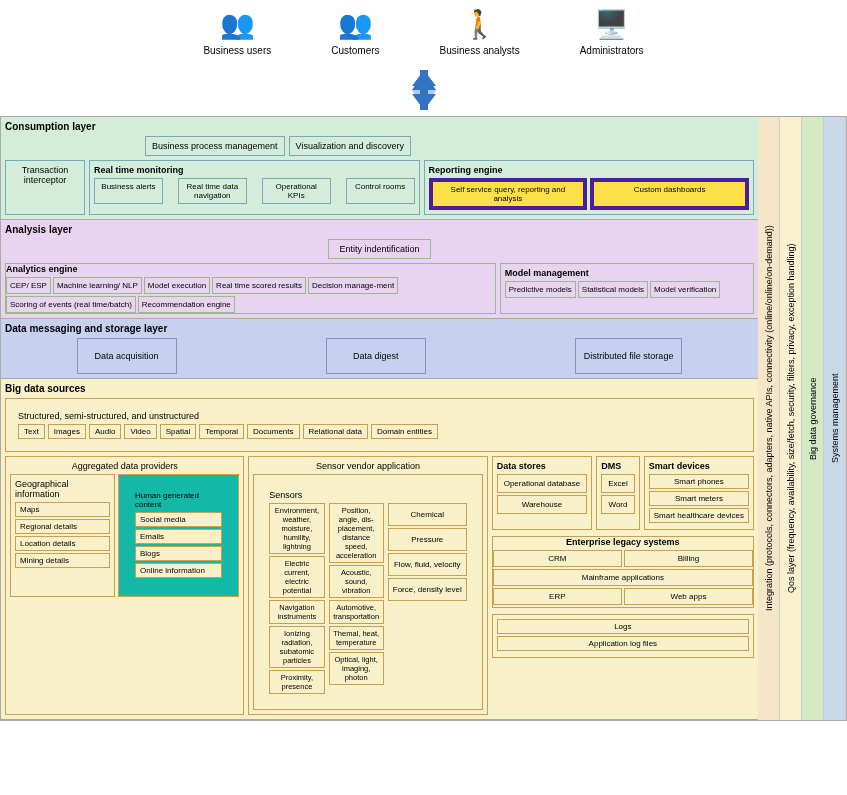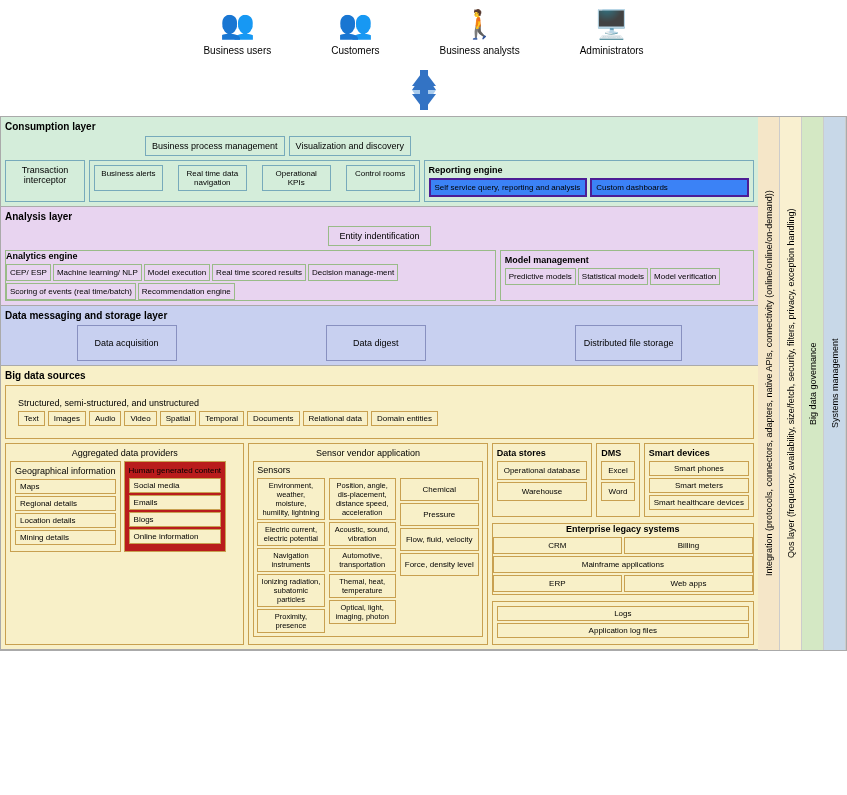--- a/index.html
+++ b/index.html
@@ -50,21 +50,21 @@
     .cons-box { background: #d4edda; border: 1px solid #7ab; padding: 4px 6px; font-size: 9px; text-align: center; min-width: 80px; }
     .consumption-bottom { display: flex; gap: 4px; align-items: stretch; }
     .transaction-box { background: #d4edda; border: 1px solid #7ab; padding: 4px; font-size: 9px; text-align: center; width: 80px; flex-shrink: 0; }
     .rt-monitoring { border: 1px solid #7ab; padding: 4px; flex: 1; background: #d4edda; }
     .rt-title { font-size: 9px; font-weight: bold; margin-bottom: 3px; }
     .rt-items { display: flex; gap: 15px; }
     .rt-item { border: 1px solid #7ab; padding: 3px 4px; font-size: 8px; text-align: center; background: #d4edda; flex: 1; }
     .reporting-engine { border: 1px solid #7ab; padding: 4px; flex: 1; background: #d4edda; }
     .reporting-title { font-size: 9px; font-weight: bold; margin-bottom: 3px; }
     .reporting-items { display: flex; gap: 3px; }
-    .reporting-item { border: 2px solid #4c1d95; padding: 3px 4px; font-size: 8px; background: #3b82f6; flex: 1; }
+    .reporting-item { border: 4px solid #4c1d95; padding: 3px 4px; font-size: 8px; text-align: center; background: #fde047; flex: 1; }
     
     
     .analysis-layer { background: #e8d4f0; padding: 4px; }
     .analysis-title { font-weight: bold; font-size: 10px; margin-bottom: 4px; }
     .analysis-top { display: flex; justify-content: center; margin-bottom: 4px; }
     .entity-box { border: 1px solid #9b8; padding: 4px 10px; font-size: 9px; text-align: center; background: #e8d4f0; }
     .analysis-bottom { display: flex; gap: 4px; }
     .analytics-engine { border: 1px solid #9b8; padding: 0; flex: 2; background: #e8d4f0; }
     .ae-title { font-size: 9px; font-weight: bold; margin-bottom: 3px; }
     .ae-items { display: flex; gap: 2px; flex-wrap: wrap; }
@@ -87,21 +87,21 @@
     .structured-title { font-size: 9px; margin-bottom: 3px; }
     .structured-items { display: flex; gap: 3px; flex-wrap: wrap; }
     .struct-item { border: 1px solid #c8a050; padding: 2px 5px; font-size: 8px; background: #f8f0c8; text-align: center; }
     
     
     .geo-box { border: 1px solid #c8a050; padding: 4px; min-width: 70px; background: #f8f0c8; }
     .geo-title { font-size: 9px; margin-bottom: 3px; }
     .geo-item { border: 1px solid #c8a050; padding: 2px 4px; font-size: 8px; margin-bottom: 2px; background: #f8f0c8; }
     
     
-    .human-box { border: 1px solid #c8a050; padding: 4px; min-width: 70px; background: #b91c1c; }
+    .human-box { border: 1px solid #c8a050; padding: 16px; min-width: 70px; background: #14b8a6; }
     .human-title { font-size: 8px; margin-bottom: 3px; }
     .human-item { border: 1px solid #c8a050; padding: 2px 4px; font-size: 8px; margin-bottom: 2px; background: #f8f0c8; }
     .sensors-title { font-size: 9px; margin-bottom: 3px; }
     .sensors-grid { display: flex; gap: 4px; }
     .sensors-col { display: flex; flex-direction: column; gap: 2px; flex: 1; }
     .sensor-item { border: 1px solid #c8a050; padding: 2px 3px; font-size: 7.5px; background: #f8f0c8; text-align: center; }
     .chemical-pressure { display: flex; flex-direction: column; gap: 2px; }
     .chem-item { border: 1px solid #c8a050; padding: 6px 4px; font-size: 8px; background: #f8f0c8; text-align: center; min-width: 55px; }
     .data-stores { border: 1px solid #c8a050; padding: 4px; background: #f8f0c8; }
     .ds-title { font-size: 9px; font-weight: bold; margin-bottom: 3px; }
@@ -193,20 +193,21 @@
           </div>
           <div class="cons-box">
             <span>Visualization and discovery</span>
           </div>
         </div>
         <div class="consumption-bottom">
           <div class="transaction-box">
             <span>Transaction interceptor</span>
           </div>
           <div class="rt-monitoring">
+            <div class="rt-title">Real time monitoring</div>
             <div class="rt-items">
               <div class="rt-item"><span>Business alerts</span></div>
               <div class="rt-item"><span>Real time data navigation</span></div>
               <div class="rt-item"><span>Operational KPIs</span></div>
               <div class="rt-item"><span>Control rooms</span></div>
             </div>
           </div>
           <div class="reporting-engine">
             <div class="reporting-title">Reporting engine</div>
             <div class="reporting-items">
@@ -294,21 +295,21 @@
                 <div class="human-item"><span>Social media</span></div>
                 <div class="human-item"><span>Emails</span></div>
                 <div class="human-item"><span>Blogs</span></div>
                 <div class="human-item"><span>Online information</span></div>
               </div>
             </div>
           </div>
 
           <div class="sensor-vendor-outer">
             <div class="sv-title">Sensor vendor application</div>
-            <div style="border:1px solid #c8a050; padding:3px; background:#f8f0c8;">
+            <div style="border:1px solid #c8a050; padding:15px; background:#f8f0c8;">
               <div class="sensors-title">Sensors</div>
               <div class="sensors-grid">
                 <div class="sensors-col">
                   <div class="sensor-item"><span>Environment, weather, moisture, humility, lightning</span></div>
                   <div class="sensor-item"><span>Electric current, electric potential</span></div>
                   <div class="sensor-item"><span>Navigation instruments</span></div>
                   <div class="sensor-item"><span>Ionizing radiation, subatomic particles</span></div>
                   <div class="sensor-item"><span>Proximity, presence</span></div>
                 </div>
                 <div class="sensors-col">

